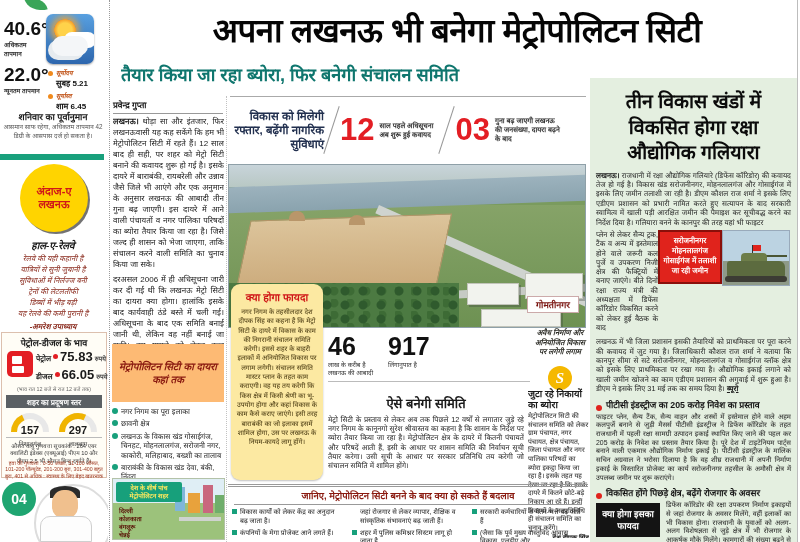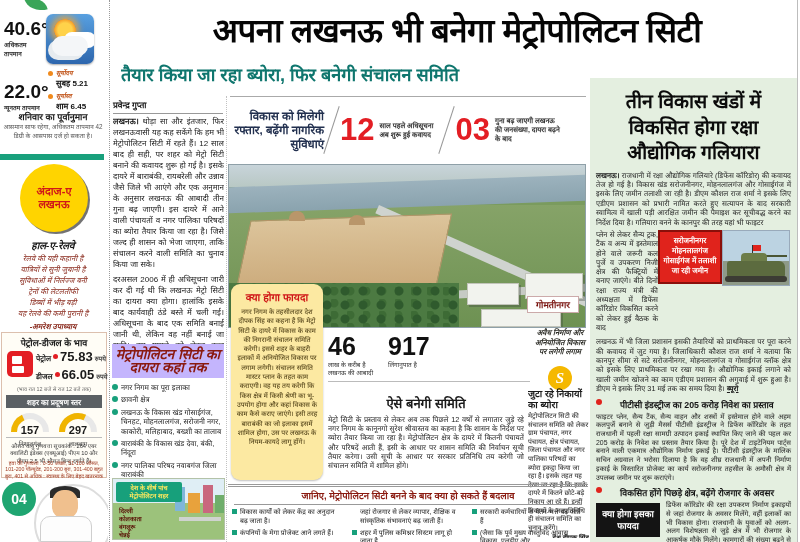--- a/index.html
+++ b/index.html
@@ -123,22 +123,22 @@
 
   .janiye { left:228px; top:484px; width:360px; height:58px; border-top:3px double #999; overflow:hidden; }
   .janiye .jt { color:#8a1a10; font-size:9.5px; font-weight:bold; text-align:center; padding:2px 0; border-bottom:1px solid #999; margin:0 6px 3px; }
   .jcols { display:flex; gap:8px; padding:0 4px; }
   .jcol { width:114px; }
   .jitem { display:flex; gap:3px; font-size:6.8px; line-height:8.8px; color:#222; margin-bottom:3px; }
   .jsq { width:5px; height:5px; background:#18a07c; flex:none; margin-top:1px; }
   .jsq.none { background:transparent; }
 
   .coverage { left:112px; top:344px; width:112px; }
-  .coverage .cvt { background:#c4b5fd; color:#8a1a10; font-weight:bold; font-style:italic; font-size:14px;
-                   text-align:center; line-height:13px; padding:4px 2px; }
+  .coverage .cvt { background:#fdba74; color:#8a1a10; font-weight:bold; font-style:italic; font-size:10px;
+                   text-align:center; line-height:13px; padding:16px 2px; }
   .cvlist { margin-top:5px; }
   .cvitem { display:flex; gap:3px; font-size:7.4px; line-height:9.4px; color:#222; margin-bottom:3px; }
   .cvdot { width:6px; height:6px; border-radius:50%; background:#18a07c; flex:none; margin-top:1px; }
 
   .cities { left:112px; top:478px; width:113px; height:62px; border:1px solid #b3c2a8; overflow:hidden;
             background:linear-gradient(#dfeef5 0 40%,#9cc27b 40%); }
   .citybld { position:absolute; }
   .cities .cht { position:absolute; left:3px; top:3px; width:66px; background:#17a07b; color:#ffe95e;
                  font-size:6.4px; font-weight:bold; text-align:center; line-height:8px; padding:2px 1px; border-radius:2px; }
   .citylist { position:absolute; left:6px; top:28px; }
@@ -152,21 +152,21 @@
   .rrow .rtxt { width:62px; font-size:7.3px; line-height:9.3px; text-align:justify; }
   .redbox { width:64px; height:54px; background:#e0231c; border:2px solid #8a0f0a; color:#fff;
             font-size:7.4px; font-weight:bold; text-align:center; line-height:10px; padding:4px 2px; align-self:flex-start; }
   .tank { width:68px; height:56px; background:linear-gradient(#bcd3e2 0 55%,#8e9a88 55%); position:relative; overflow:hidden; border:1px solid #9ab; flex:none; }
   .tank .hull { position:absolute; left:4px; bottom:8px; width:58px; height:16px; background:#5c6b3f; border-radius:3px 6px 2px 2px; }
   .tank .turret { position:absolute; left:18px; bottom:22px; width:26px; height:10px; background:#6d7d49; border-radius:4px 4px 0 0; }
   .tank .gun { position:absolute; left:40px; bottom:28px; width:24px; height:2px; background:#4a5534; }
   .tank .flag { position:absolute; left:30px; bottom:34px; width:8px; height:6px; background:#e0231c; }
   .tank .pole { position:absolute; left:29px; bottom:28px; width:1px; height:12px; background:#333; }
   .tank .tracks { position:absolute; left:2px; bottom:3px; width:62px; height:6px; background:#3c3c34; border-radius:3px; }
-  .rsub { display:flex; align-items:flex-start; gap:18px; margin-top:5px; }
+  .rsub { display:flex; align-items:flex-end; gap:4px; margin-top:5px; }
   .rsub .rdot { width:6px; height:6px; border-radius:50%; background:#e0231c; flex:none; }
   .rsub .rst { font-size:8.8px; font-weight:bold; color:#151515; }
   .rsmall { font-size:6.9px; line-height:8.7px; text-align:justify; color:#1e1e1e; margin-top:2px; }
   .blackbox { float:left; width:64px; height:34px; background:#141414; color:#fff; font-size:9px; font-weight:bold;
               display:flex; align-items:center; justify-content:center; text-align:center; line-height:12px;
               margin:2px 6px 2px 0; }
   .bureau { font-weight:bold;text-decoration:underline; }
 </style>
 </head>
 <body>
@@ -178,21 +178,21 @@
   <div class="abs" style="left:4px;top:18px;width:40px;">
     <div class="wx-num">40.6°</div>
     <div class="wx-lbl">अधिकतम तापमान</div>
   </div>
 
   <div class="abs wx-icon">
     <div class="wx-sun"></div>
     <div class="wx-cloud"></div>
   </div>
 
-  <div class="abs" style="left:4px;top:64px;width:40px;margin-top:17px;">
+  <div class="abs" style="left:4px;top:64px;width:40px;">
     <div class="wx-num">22.0°</div>
     <div class="wx-lbl">न्यूनतम तापमान</div>
   </div>
 
   <div class="abs" style="left:48px;top:68px;width:58px;">
     <div class="sun-row">
       <div class="sun-dot"></div>
       <div>
         <div class="sun-lbl">सूर्योदय</div>
         <div class="sun-val">सुबह 5.21</div>

